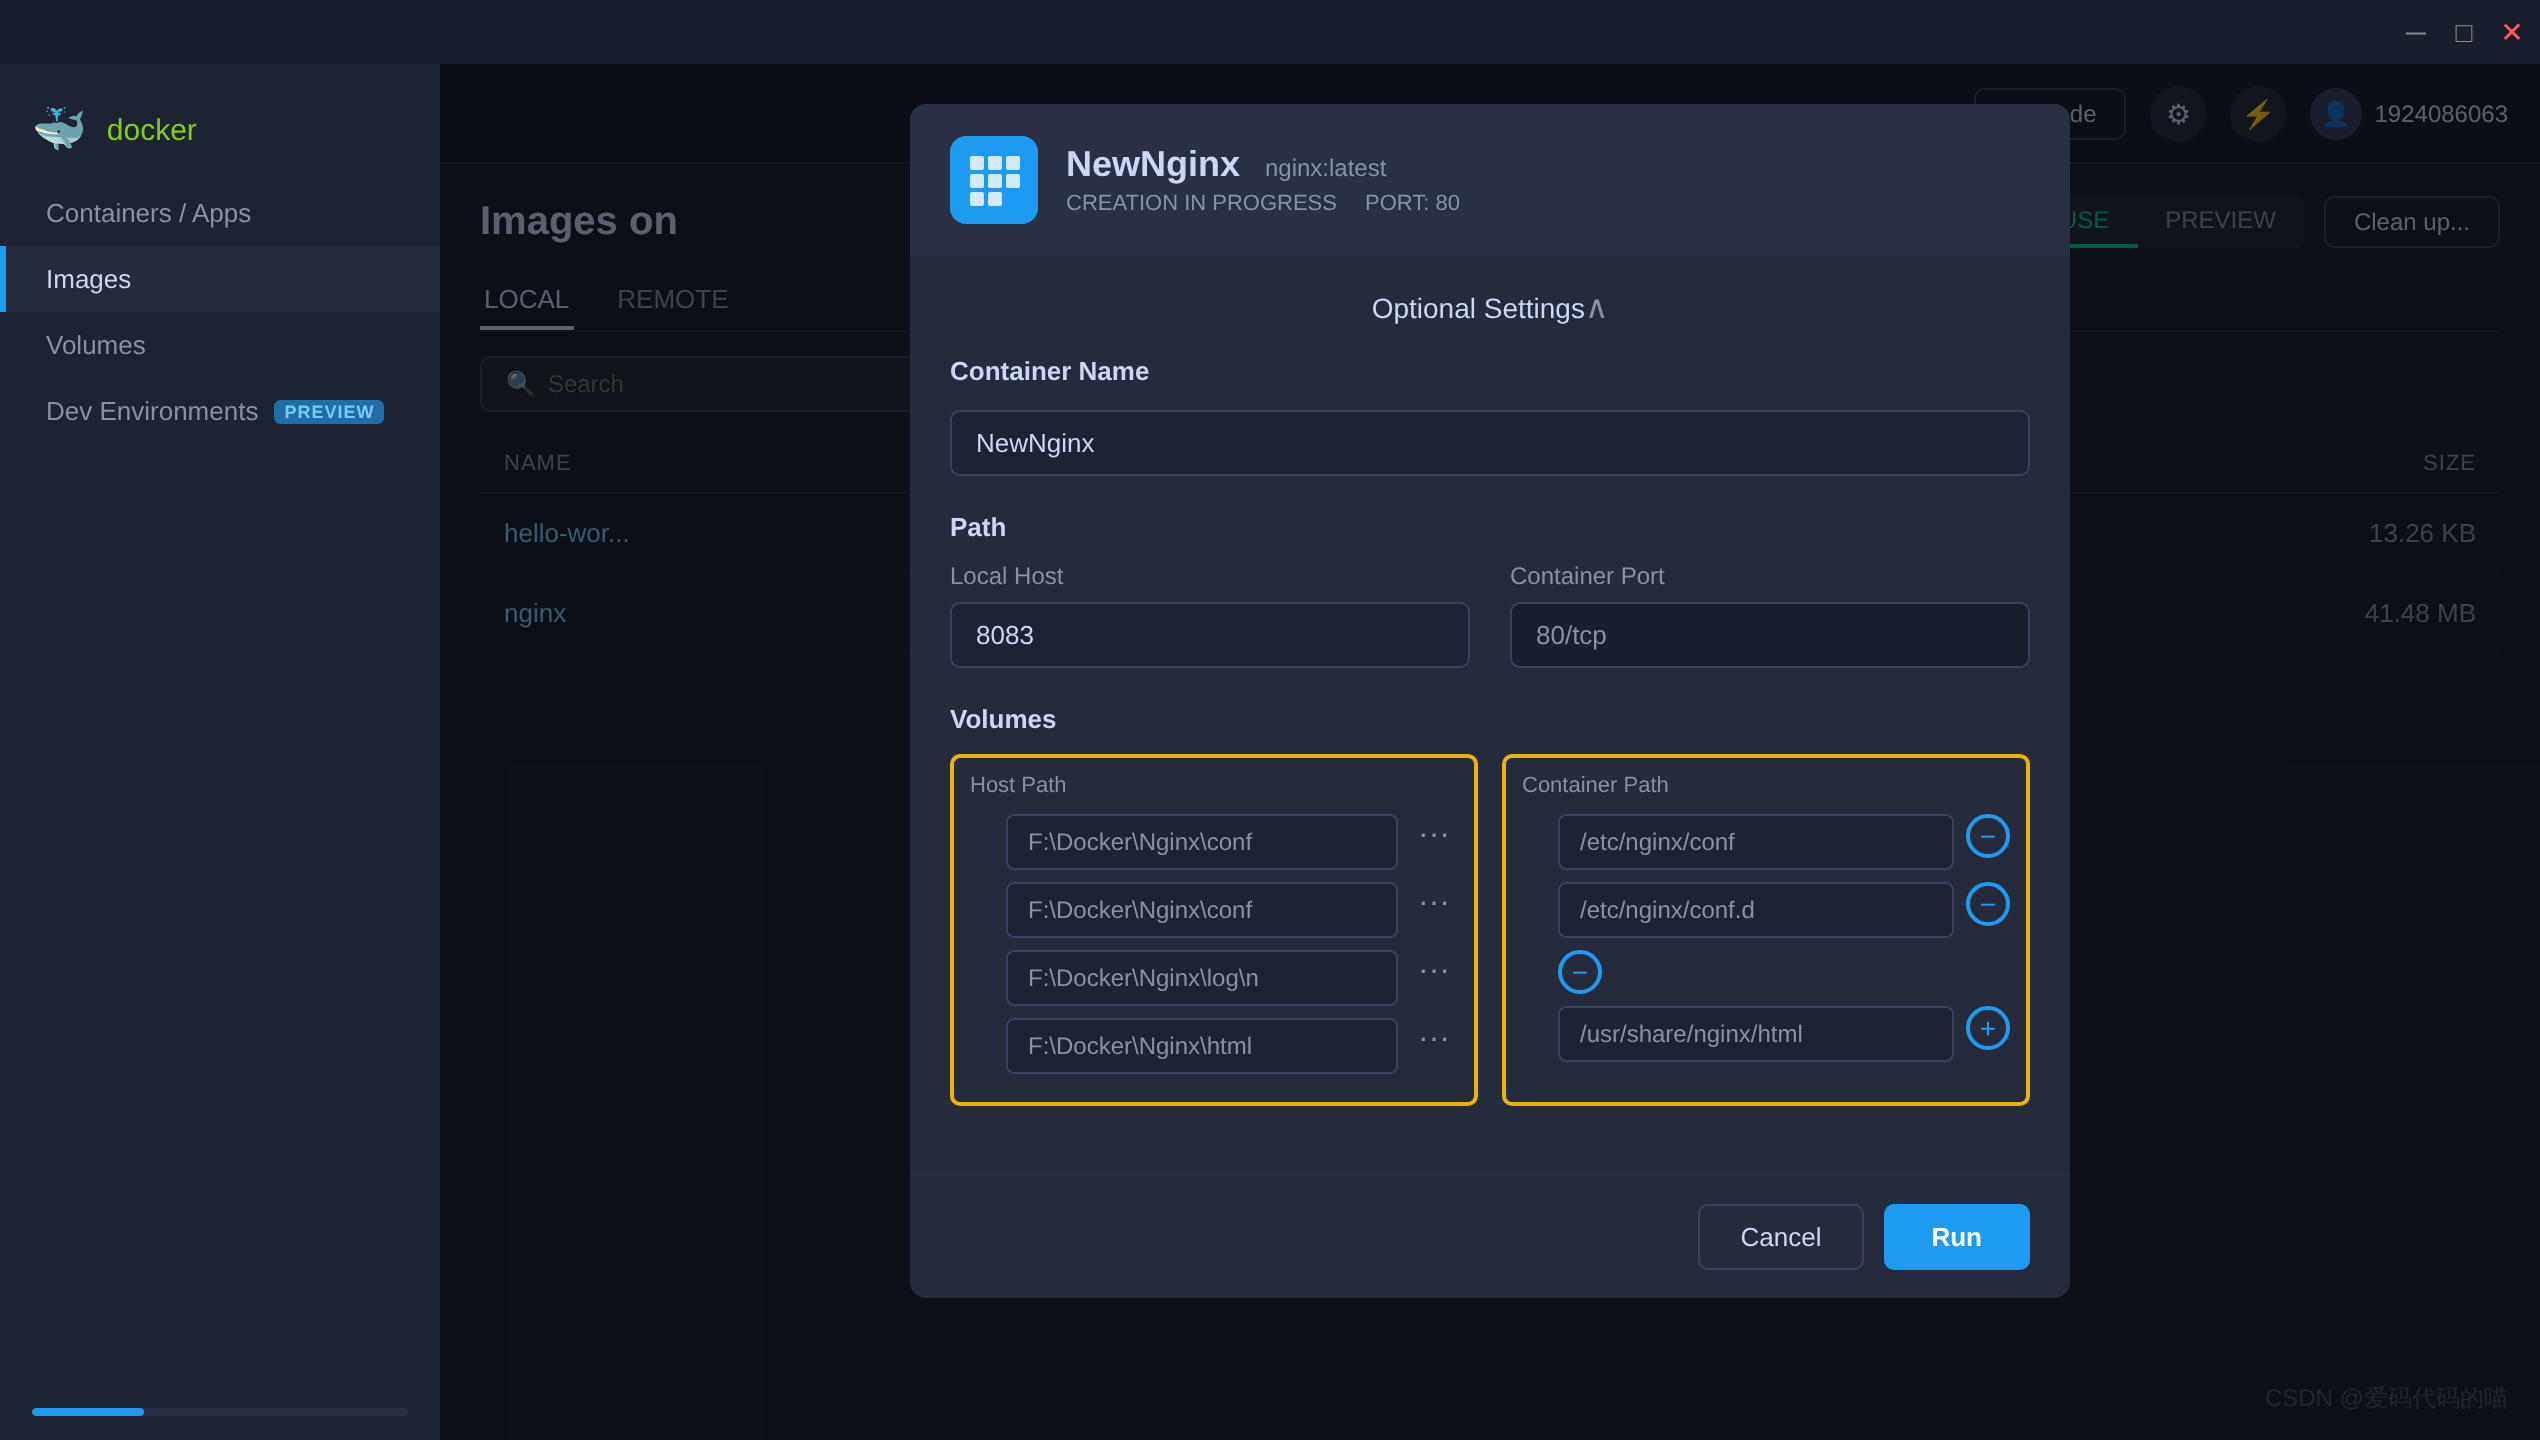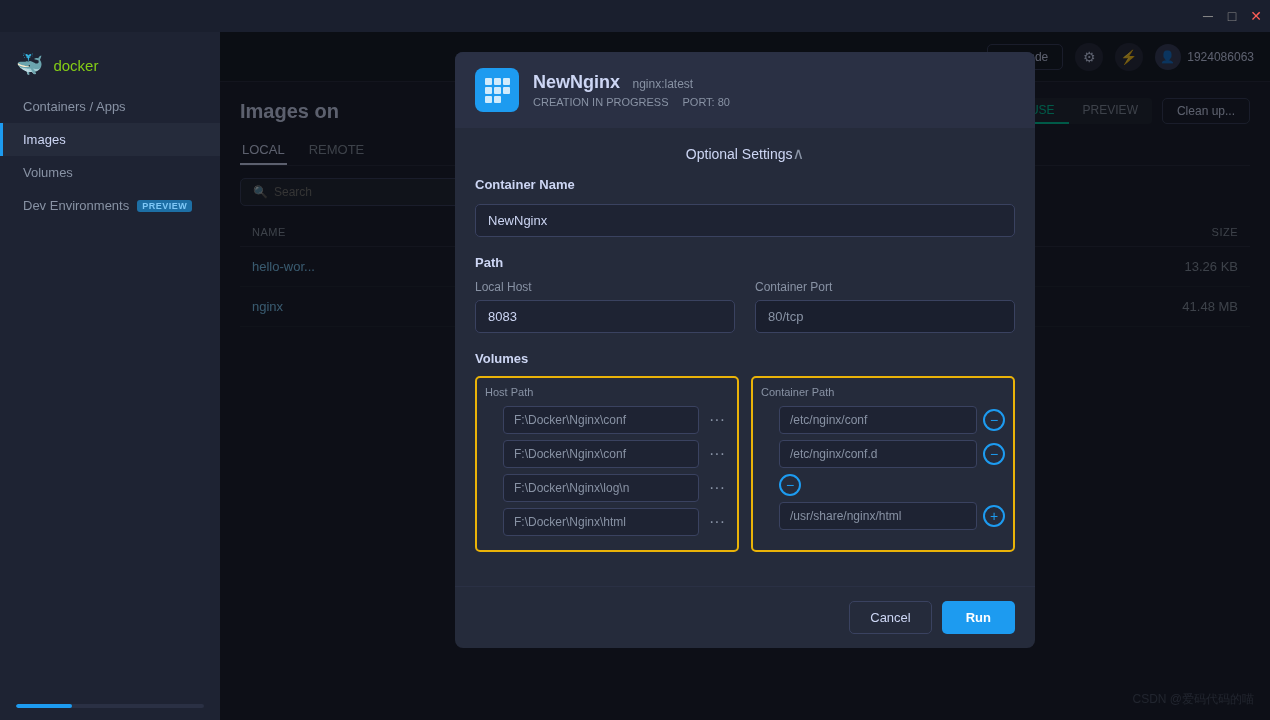--- a/index.html
+++ b/index.html
@@ -420,21 +420,20 @@
       border-radius: 5px;
       padding: 8px;
     }
     .volumes-col-label {
       font-size: 11px;
       color: #8892a4;
       margin-bottom: 8px;
     }
     .volume-row {
       display: flex;
-      align-items: center;
       gap: 6px;
       margin-bottom: 6px;
       padding-left: 18px;
     }
     .volume-input {
       flex: 1;
       background: #1e2333;
       border: 1px solid #3a4260;
       border-radius: 4px;
       padding: 6px 10px;

